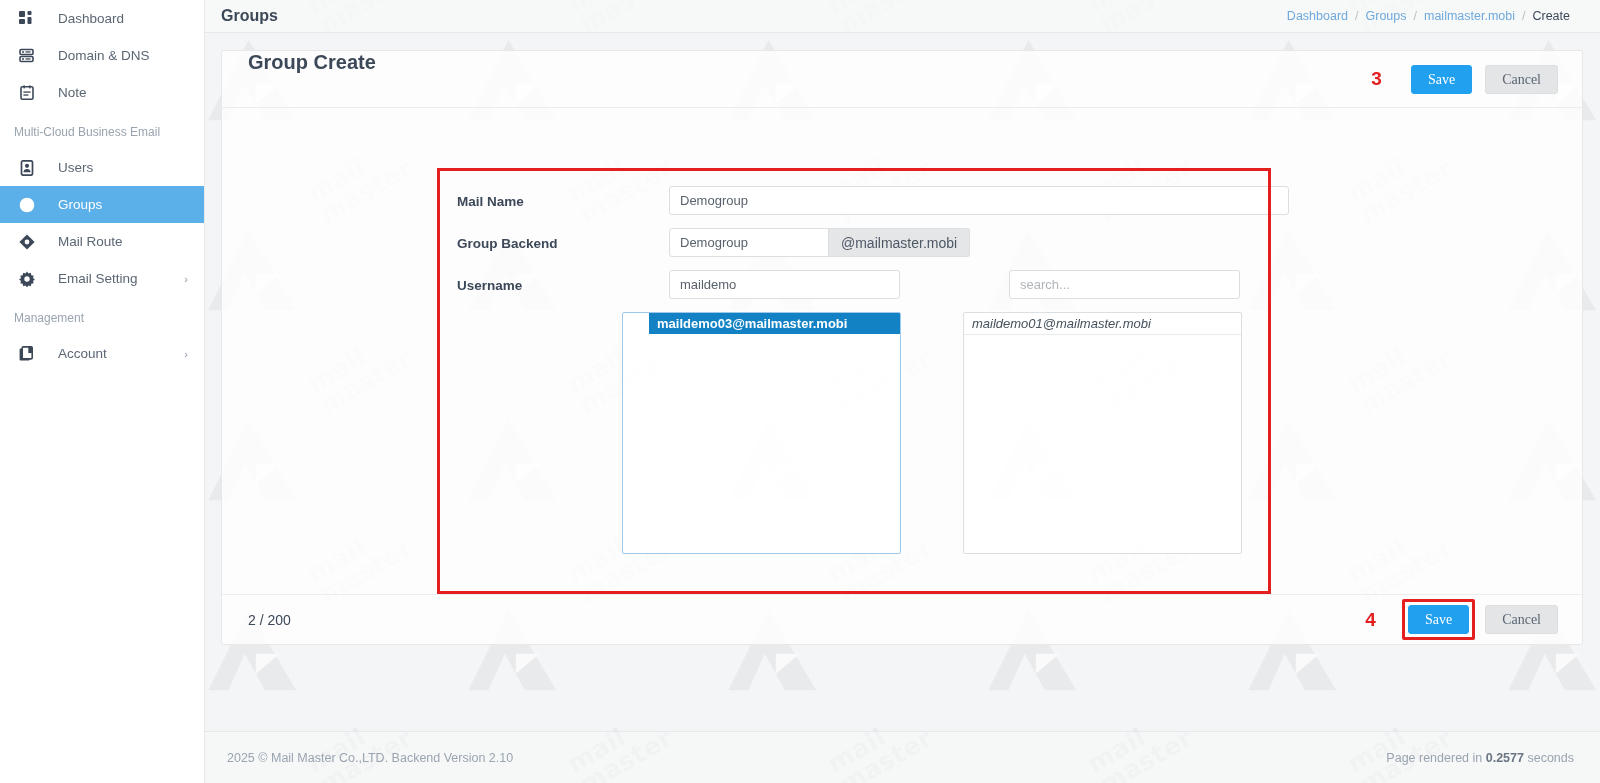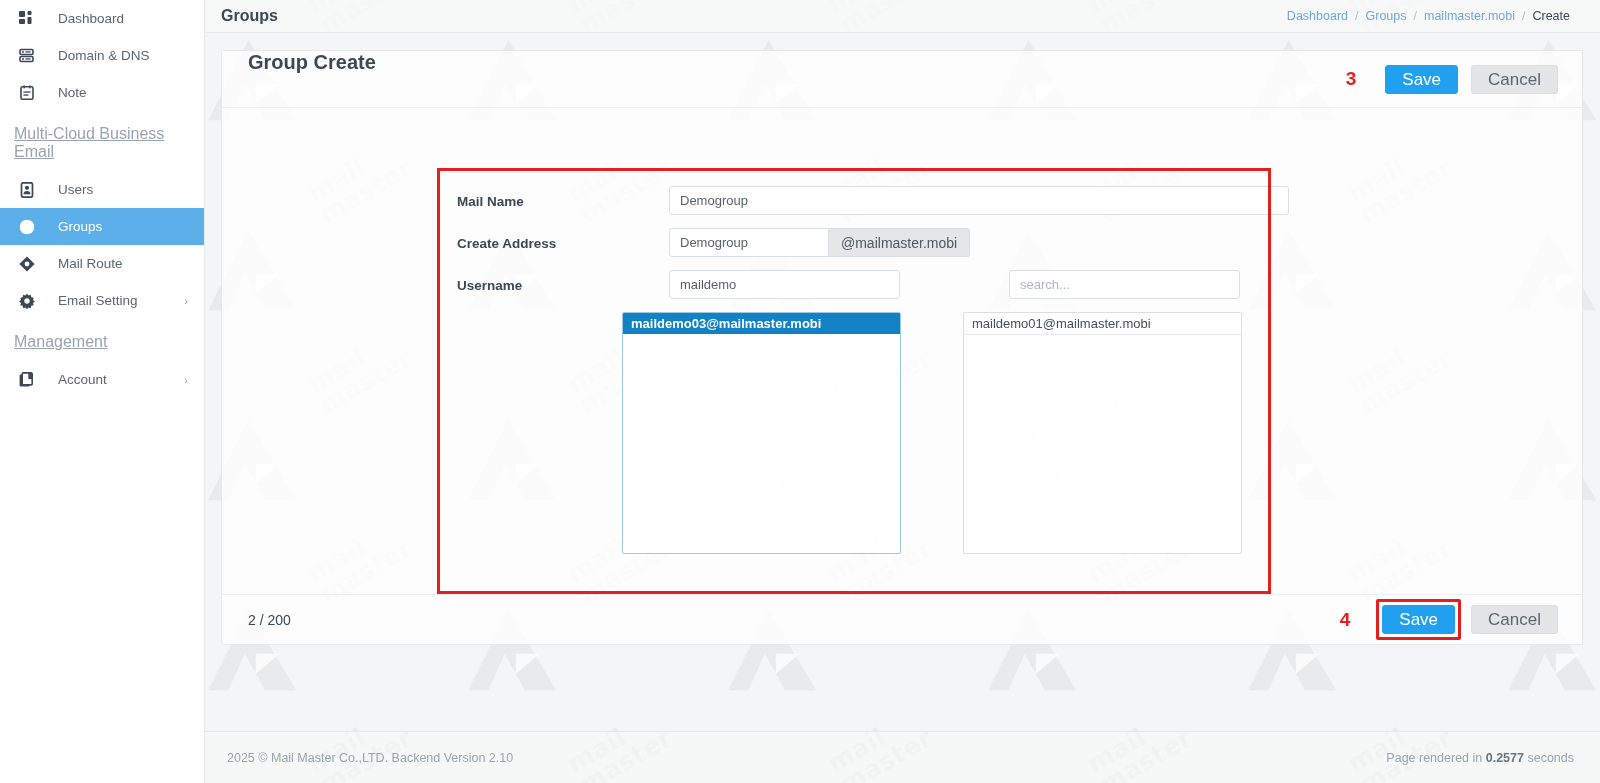--- a/index.html
+++ b/index.html
@@ -84,26 +84,25 @@
     flex: 0 0 auto;
   }
   .nav-item.active .ic { color: #ffffff; }
   .nav-item .lbl { flex: 1 1 auto; }
   .nav-item .chev {
     font-size: 11px;
     color: #8a97a5;
     margin-right: 16px;
   }
   .nav-section {
-    font-size: 16px;
+    font-size: 12px;
     color: #9aa4af;
     padding: 14px 0 10px 14px;
     position: relative;
     z-index: 2;
-    text-decoration: underline;
   }
 
   
   .main {
     position: relative;
     z-index: 1;
     flex: 1 1 auto;
     height: 783px;
     display: flex;
     flex-direction: column;
@@ -175,24 +174,24 @@
   }
   .ann-num {
     color: #e41f1f;
     font-weight: 700;
     font-size: 19px;
     margin-right: 16px;
   }
   .btn {
     border: 1px solid transparent;
     border-radius: 3px;
-    font-size: 17px;
+    font-size: 14px;
     padding: 5px 16px;
     cursor: pointer;
-    font-family: Liberation Sans, sans-serif;
+    font-family: Liberation Serif, serif;
     line-height: 17px;
   }
   .btn-save {
     background: #21a0f0;
     color: #fff;
     border-color: #21a0f0;
   }
   .btn-cancel {
     background: #e3e5e7;
     color: #5b6673;
@@ -296,22 +295,23 @@
     font-size: 13px;
     color: #44505c;
     padding: 0 8px;
     cursor: pointer;
     white-space: nowrap;
   }
   .lb-item.sel {
     background: #1282c5;
     color: #ffffff;
     font-weight: 700;
-  }
-  .lb-item.bordered { border-bottom: 1px solid #e8eaec; height: 22px; line-height: 22px; }
+    margin-left: 26px;
+  }
+  .lb-item.bordered { border-bottom: 1px solid #e8eaec; height: 22px; line-height: 22px; font-style: italic; }
 
   .card-foot {
     height: 50px;
     min-height: 50px;
     border-top: 1px solid #ecedef;
     display: flex;
     align-items: center;
     padding: 0 24px 0 26px;
   }
   .counter {
@@ -722,21 +722,21 @@
           <div class="form">
 
             <div class="frow">
               <div class="flabel">Mail Name</div>
               <div class="fctl">
                 <input class="inp inp-wide" type="text" value="Demogroup" style="">
               </div>
             </div>
 
             <div class="frow">
-              <div class="flabel">Create Address</div>
+              <div class="flabel">Group Backend</div>
               <div class="fctl">
                 <div class="input-group">
                   <input class="inp" type="text" value="Demogroup" style="">
                   <span class="addon">@mailmaster.mobi</span>
                 </div>
               </div>
             </div>
 
             <div class="frow">
               <div class="flabel">Username</div>

